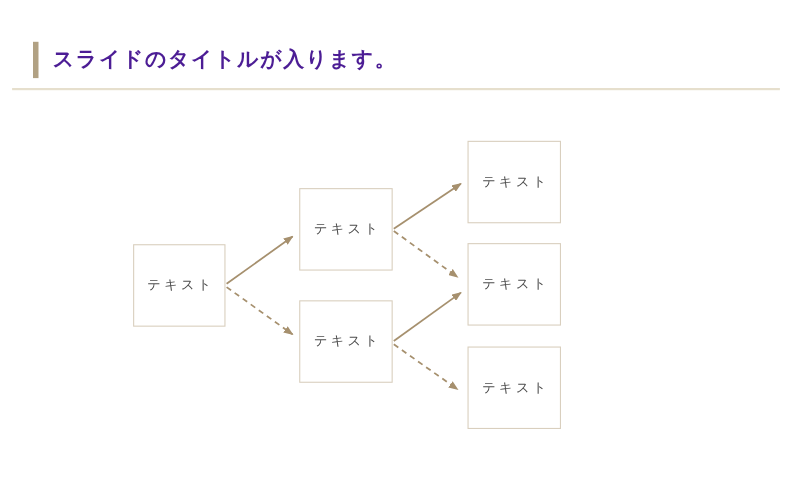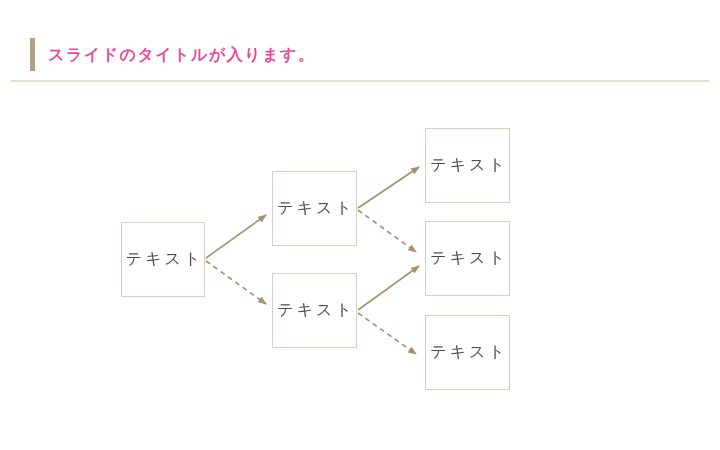--- a/index.html
+++ b/index.html
@@ -22,25 +22,25 @@
     top: 38px;
     width: 5px;
     height: 33px;
     background: #b1a183;
   }
   .slide-title {
     position: absolute;
     left: 48px;
     top: 40px;
     margin: 0;
-    font-size: 16px;
+    font-size: 19px;
     line-height: 30px;
     font-weight: bold;
     letter-spacing: 1.5px;
-    color: #ec4899;
+    color: #4c1d95;
     white-space: nowrap;
   }
   .title-divider {
     position: absolute;
     left: 11px;
     top: 80px;
     width: 698px;
     height: 2px;
     background: #e6dfcd;
   }
@@ -59,21 +59,21 @@
     pointer-events: none;
   }
   .node {
     position: absolute;
     background: #ffffff;
     border: 1px solid #d9cfbe;
     box-sizing: border-box;
     display: flex;
     align-items: center;
     justify-content: center;
-    font-size: 16px;
+    font-size: 12px;
     letter-spacing: 3px;
     text-indent: 3px;
     color: #4d4d4d;
   }
   .node-start         { left: 121px; top: 222px; width: 84px; height: 75px; }
   .node-branch-top    { left: 272px; top: 171px; width: 85px; height: 75px; }
   .node-branch-bottom { left: 272px; top: 273px; width: 85px; height: 75px; }
   .node-leaf-top      { left: 425px; top: 128px; width: 85px; height: 75px; }
   .node-leaf-middle   { left: 425px; top: 221px; width: 85px; height: 75px; }
   .node-leaf-bottom   { left: 425px; top: 315px; width: 85px; height: 75px; }

